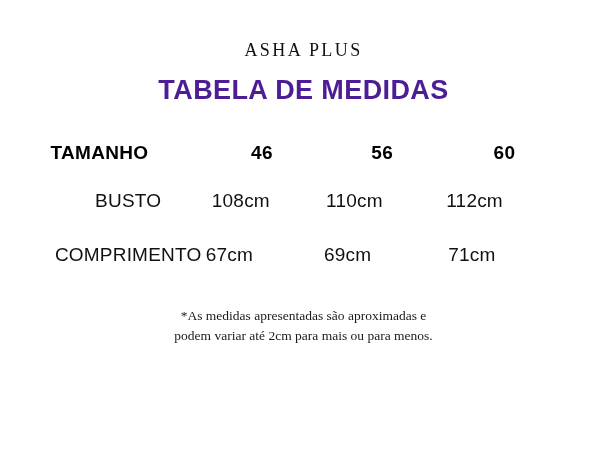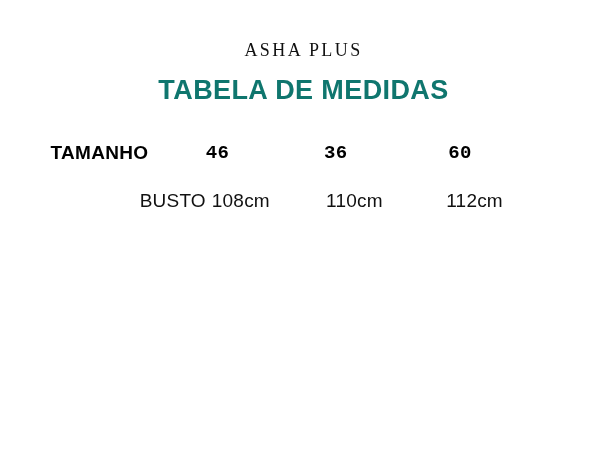--- a/index.html
+++ b/index.html
@@ -30,21 +30,21 @@
     letter-spacing: 2.4px;
     color: #111111;
     font-weight: 400;
   }
   .doc-title {
     margin-top: 14px;
     font-family: "Liberation Sans", sans-serif;
     font-size: 27px;
     font-weight: bold;
     letter-spacing: 0.4px;
-    color: #0f766e;
+    color: #4c1d95;
     text-align: center;
   }
   .table-wrap {
     margin-top: 26px;
     width: 550px;
     box-sizing: border-box;
     padding: 0 18px;
   }
   table.measures {
     width: 100%;
@@ -62,31 +62,30 @@
     font-size: 19px;
     font-weight: bold;
     color: #000000;
     letter-spacing: 0.3px;
   }
   .head-label {
     text-align: left;
     padding-left: 4px !important;
   }
   .head-size {
-    text-align: left;
-    font-family: Liberation Mono, monospace;
+    text-align: center;
   }
   .body-row td {
     height: 54px;
     font-size: 19px;
     color: #111111;
     font-weight: normal;
   }
   .row-label {
-    text-align: right;
+    text-align: center;
     padding-left: 4px !important;
     letter-spacing: 0.2px;
   }
   .row-value {
     text-align: left;
     letter-spacing: 0.2px;
   }
   
   .col-1 { width: 31%; }
   .col-2 { width: 23%; }
@@ -134,29 +133,39 @@
       <colgroup>
         <col class="col-1">
         <col class="col-2">
         <col class="col-3">
         <col class="col-4">
       </colgroup>
       <thead>
         <tr class="head-row">
           <th class="head-label">TAMANHO</th>
           <th class="head-size h-s1">46</th>
-          <th class="head-size h-s2">36</th>
+          <th class="head-size h-s2">56</th>
           <th class="head-size h-s3">60</th>
         </tr>
       </thead>
       <tbody>
         <tr class="body-row">
           <td class="row-label">BUSTO</td>
           <td class="row-value v-r1c2">108cm</td>
           <td class="row-value v-r1c3">110cm</td>
           <td class="row-value v-r1c4">112cm</td>
         </tr>
+        <tr class="body-row">
+          <td class="row-label">COMPRIMENTO</td>
+          <td class="row-value v-r3c2">67cm</td>
+          <td class="row-value v-r3c3">69cm</td>
+          <td class="row-value v-r3c4">71cm</td>
+        </tr>
       </tbody>
     </table>
   </div>
 
+  <div class="footnote">
+    <span class="line">*As medidas apresentadas são aproximadas e</span>
+    <span class="line">podem variar até 2cm para mais ou para menos.</span>
+  </div>
 
 </div>
 
 </body></html>

